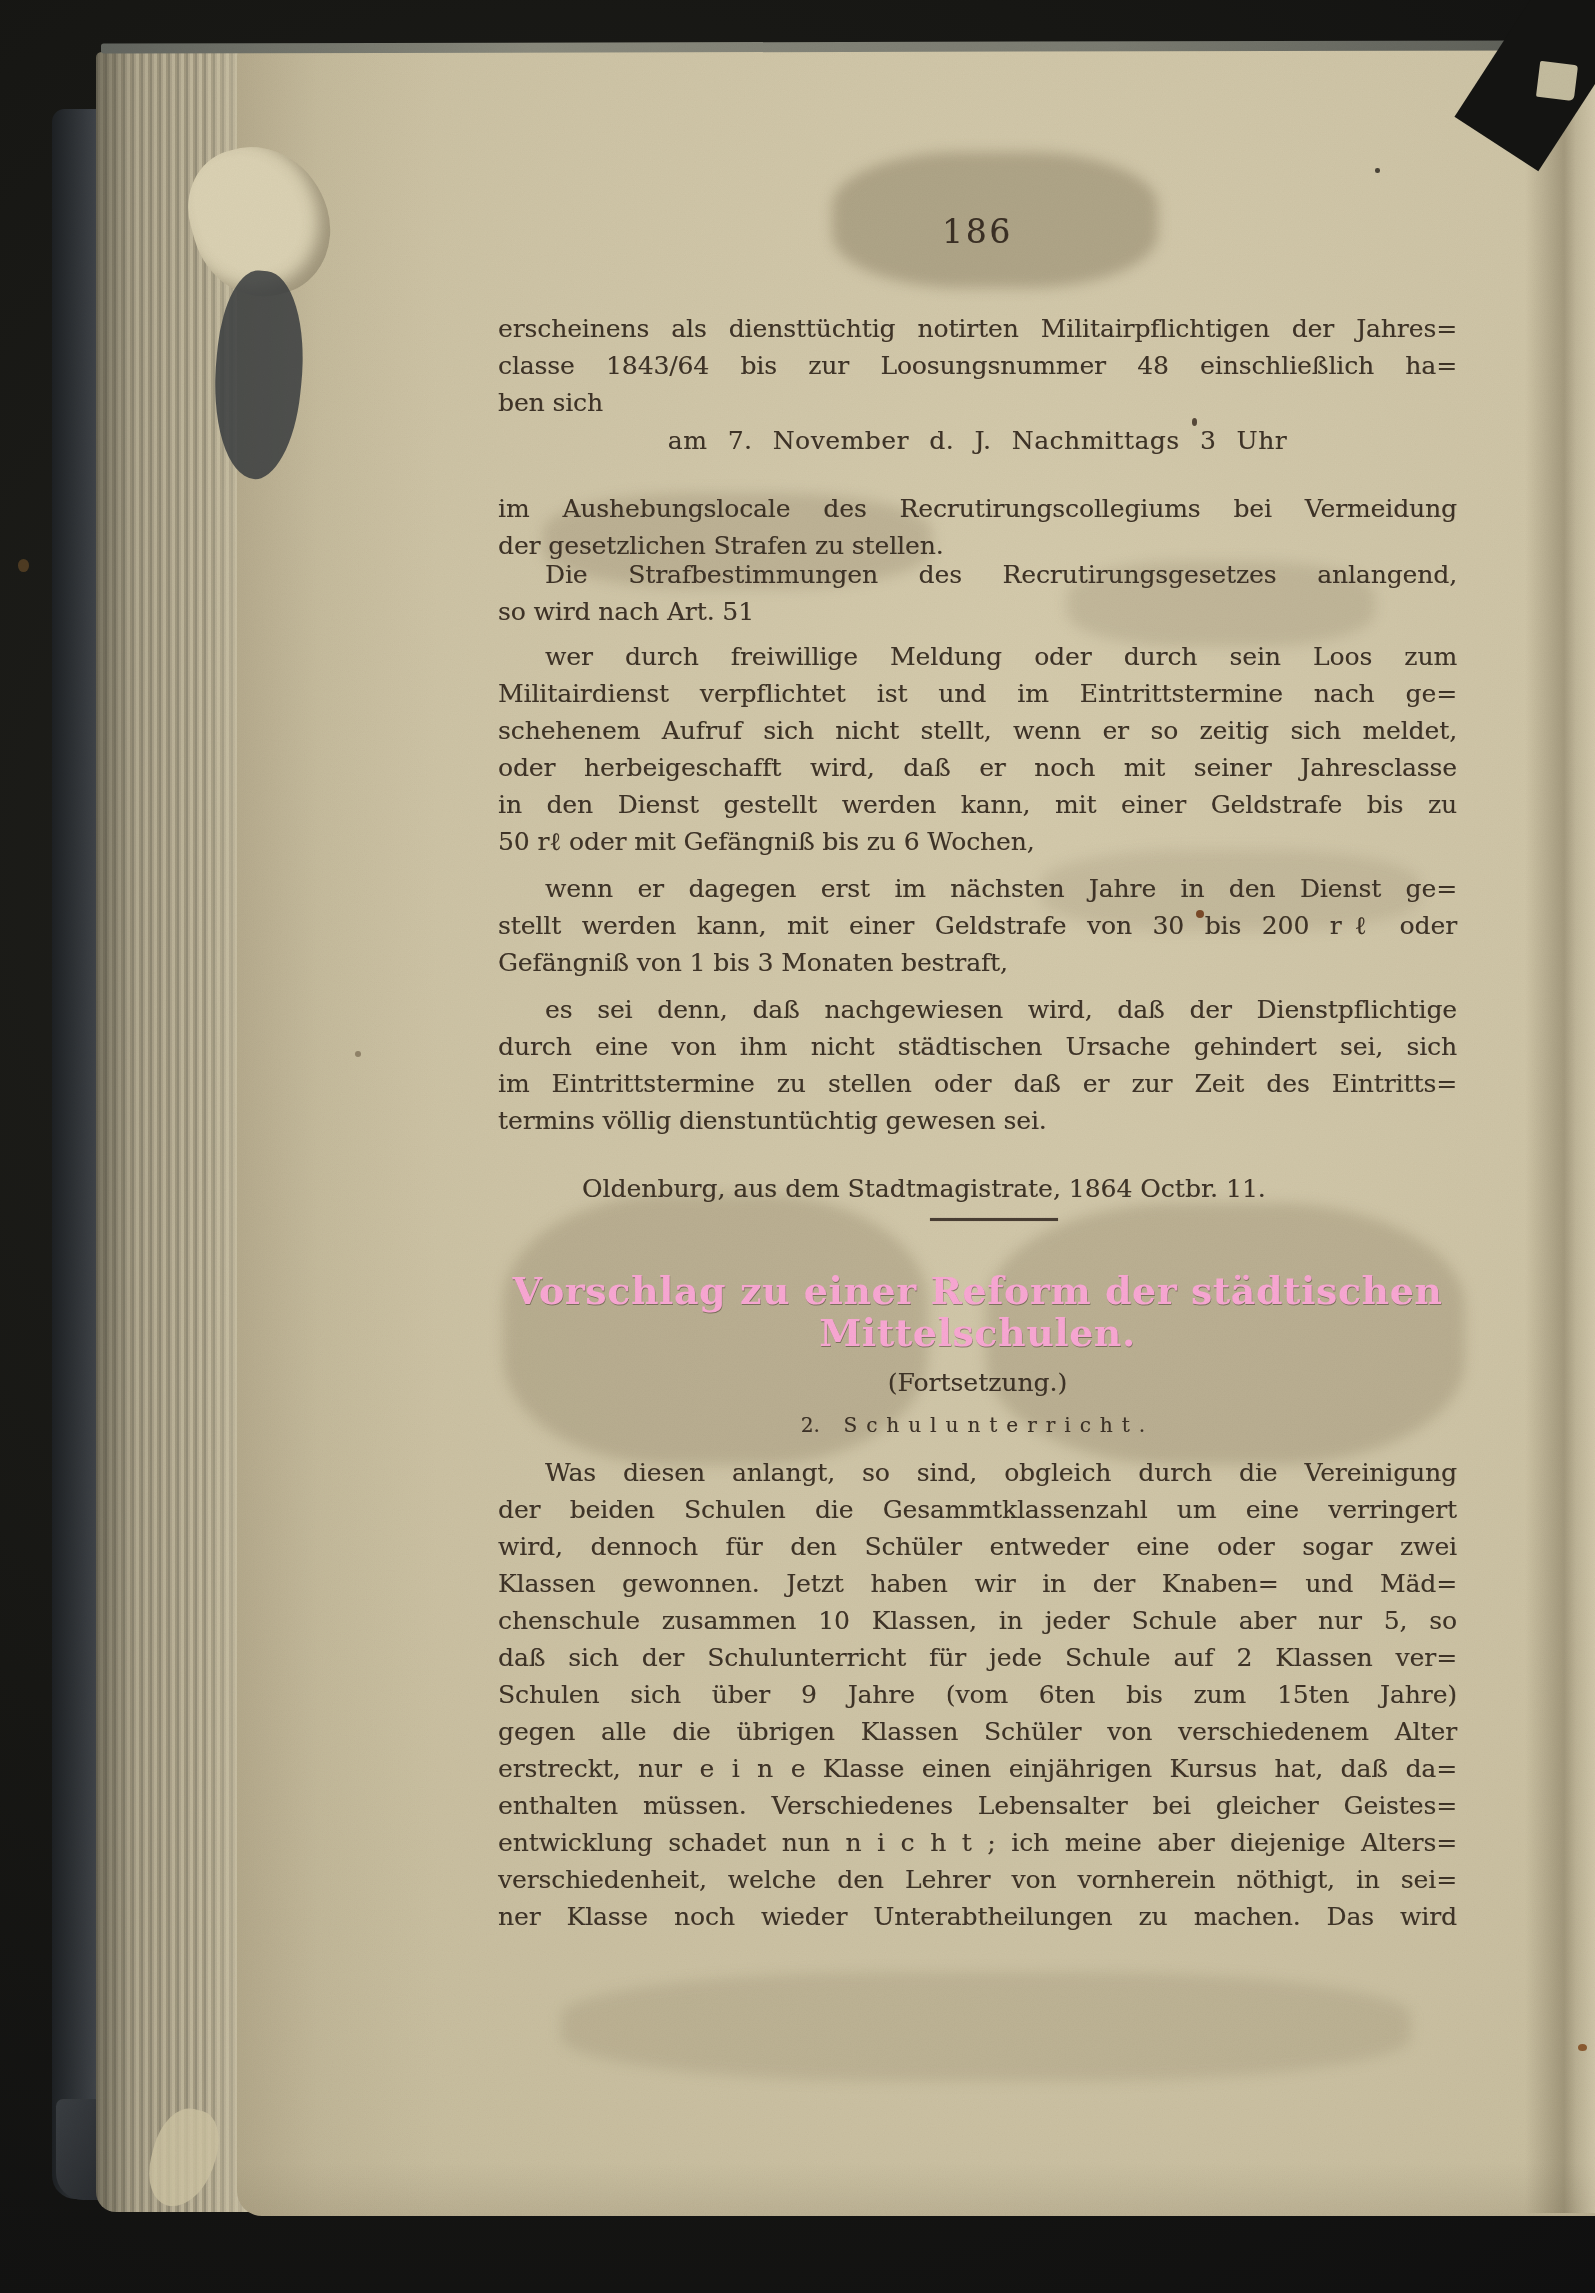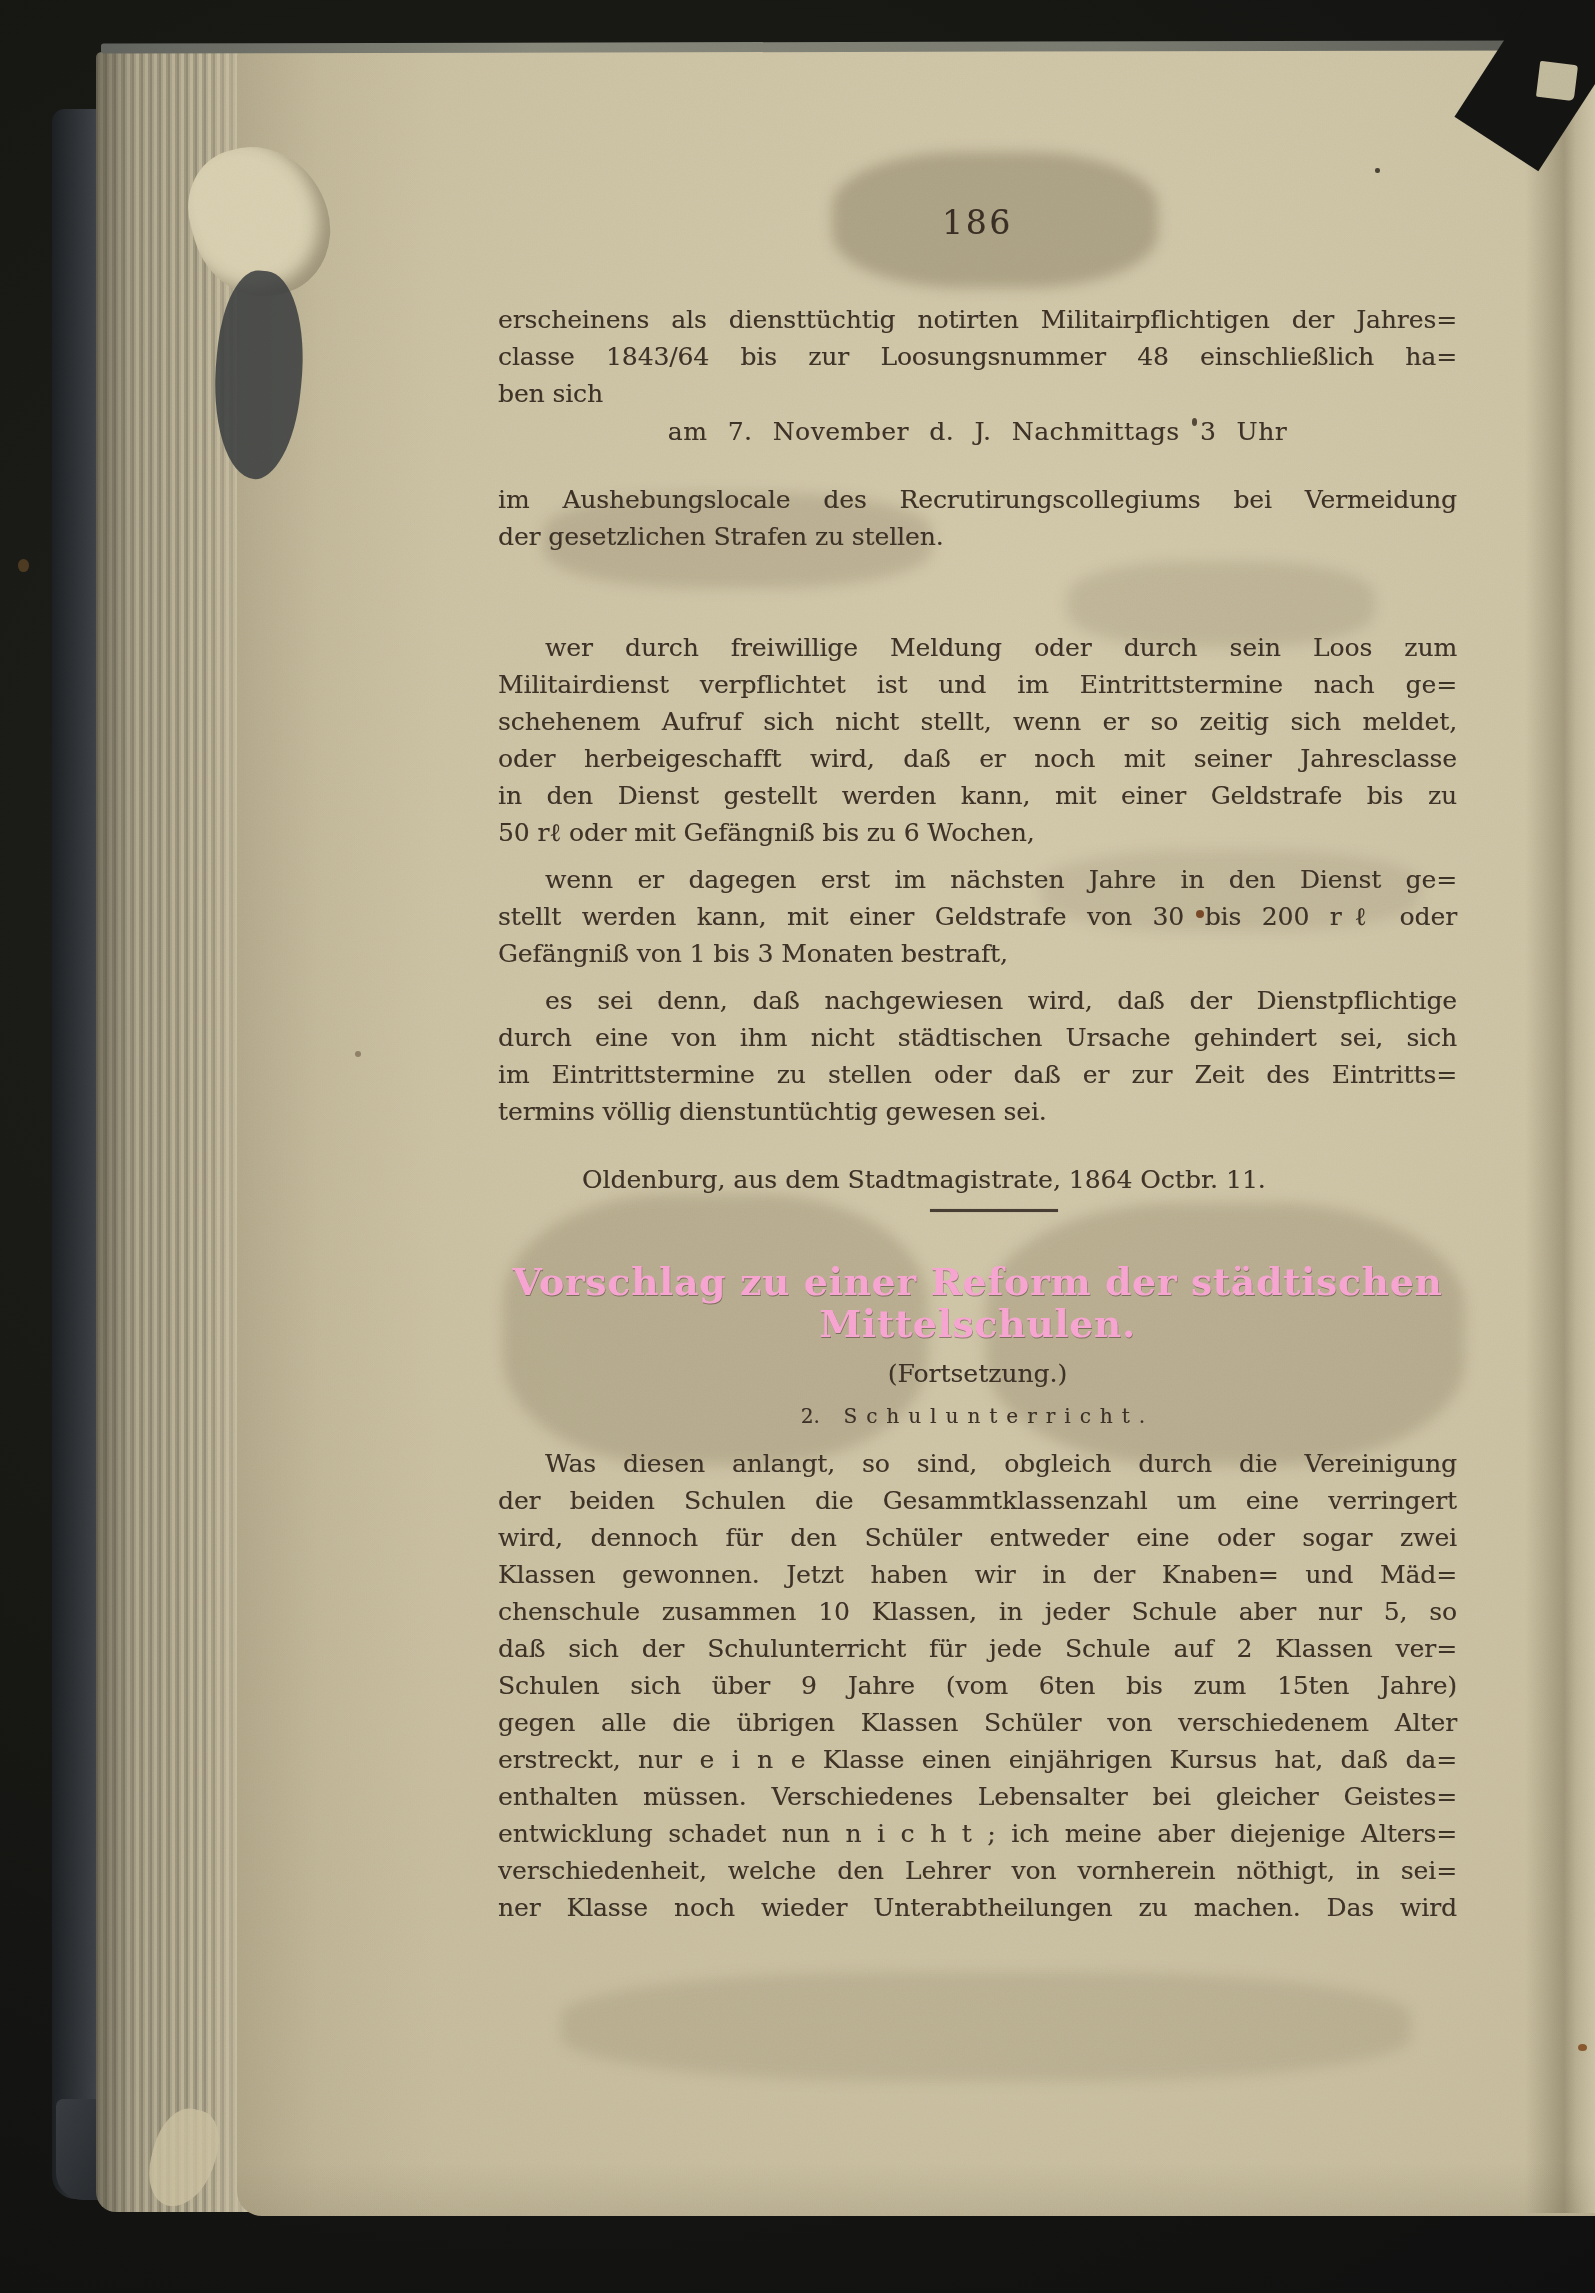--- a/index.html
+++ b/index.html
@@ -40,21 +40,21 @@
     border-radius:45% 60% 50% 55%;transform:rotate(-16deg);
     box-shadow:inset -9px -11px 16.3px rgba(90,80,58,.45);}
   .tear-dark{position:absolute;left:215px;top:271px;width:87px;height:208px;background:#3a3d40;
     border-radius:40% 55% 45% 60%;transform:rotate(6deg);opacity:.85;}
   .tear-bit{position:absolute;left:152px;top:2108px;width:63px;height:100px;background:#cdc3a2;
     border-radius:50% 40% 60% 45%;transform:rotate(14deg);opacity:.8;}
   
   .ghost{position:absolute;filter:blur(6.3px);border-radius:40%;pointer-events:none;}
   .speck{position:absolute;border-radius:50%;}
   
-  .textcol{position:absolute;left:498px;top:0;width:959px;height:2113px;color:#3e3327;}
+  .textcol{position:absolute;left:498px;top:9px;width:959px;height:2113px;color:#3e3327;}
   .para{position:absolute;left:0;width:100%;font-size:25px;line-height:37px;
     text-align:justify;letter-spacing:-0.1px;
     text-shadow:0.3px 0.4px 0.5px rgba(62,51,39,.38);}
   .para .ln{text-align-last:justify;}
   .para .ln.last{text-align-last:left;}
   .indent1{text-indent:47px;}
   .pageno{position:absolute;left:0;top:203px;width:100%;text-align:center;
     font-size:33px;letter-spacing:2.7px;color:#3a2f24;
     text-shadow:0.4px 0.4px 0.5px rgba(58,47,36,.4);}
   .centerline{position:absolute;left:0;width:100%;text-align:center;font-size:25px;line-height:37px;
@@ -116,20 +116,24 @@
     <div class="ln last">ben sich</div>
   </div>
 
   <div class="centerline dateline" style="top:413px;">am 7. November d. J. Nachmittags 3 Uhr</div>
 
   <div class="para" style="top:461px;margin-top:20px;">
     <div class="ln">im Aushebungslocale des Recrutirungscollegiums bei Vermeidung</div>
     <div class="ln last">der gesetzlichen Strafen zu stellen.</div>
   </div>
 
+  <div class="para" style="top:547px;">
+    <div class="ln indent1">Die Strafbestimmungen des Recrutirungsgesetzes anlangend,</div>
+    <div class="ln last">so wird nach Art. 51</div>
+  </div>
 
   <div class="para" style="top:629px;">
     <div class="ln indent1">wer durch freiwillige Meldung oder durch sein Loos zum</div>
     <div class="ln">Militairdienst verpflichtet ist und im Eintrittstermine nach ge=</div>
     <div class="ln">schehenem Aufruf sich nicht stellt, wenn er so zeitig sich meldet,</div>
     <div class="ln">oder herbeigeschafft wird, daß er noch mit seiner Jahresclasse</div>
     <div class="ln">in den Dienst gestellt werden kann, mit einer Geldstrafe bis zu</div>
     <div class="ln last">50 rℓ oder mit Gefängniß bis zu 6 Wochen,</div>
   </div>
 

